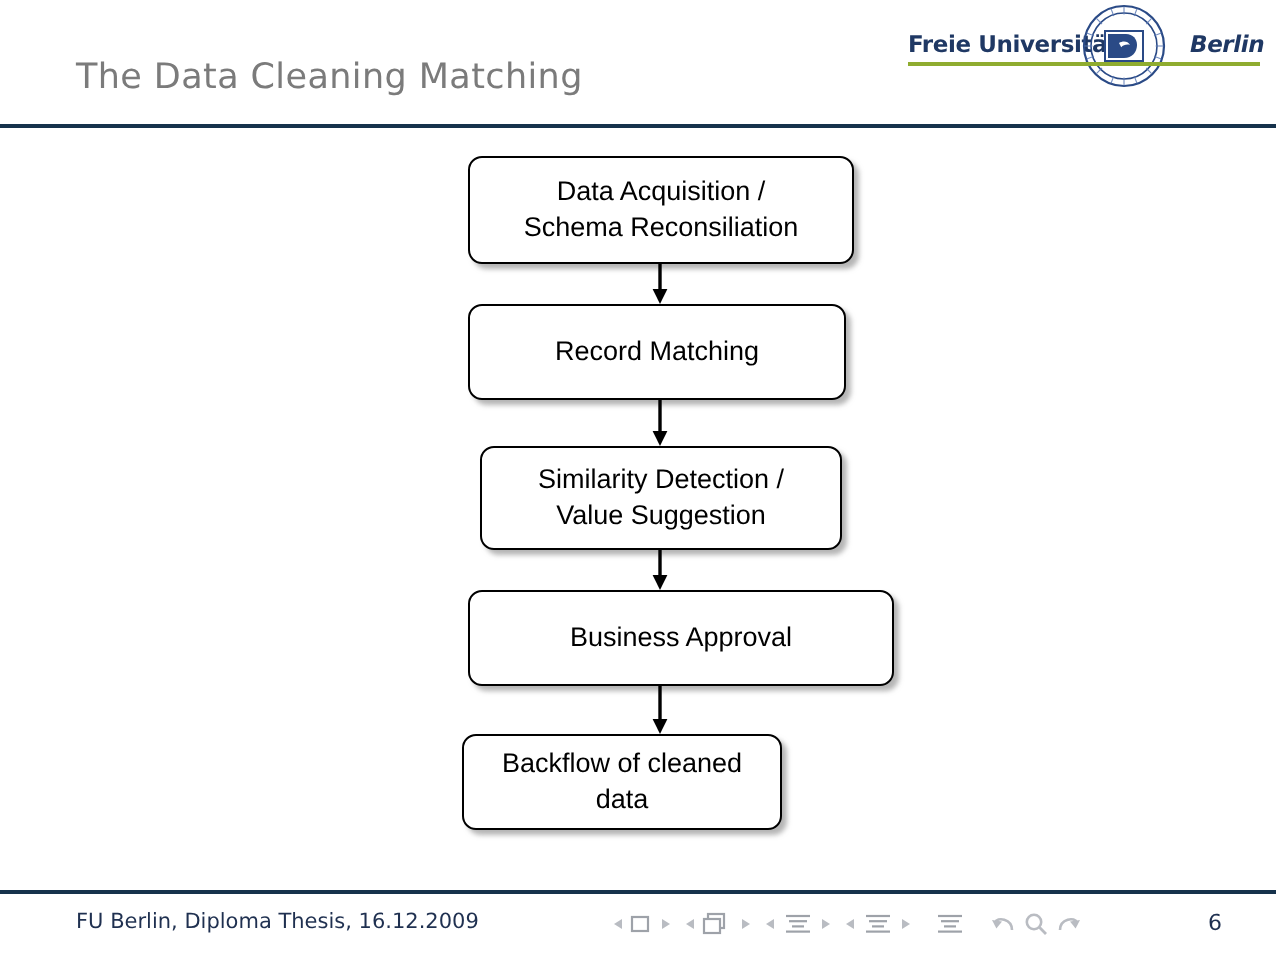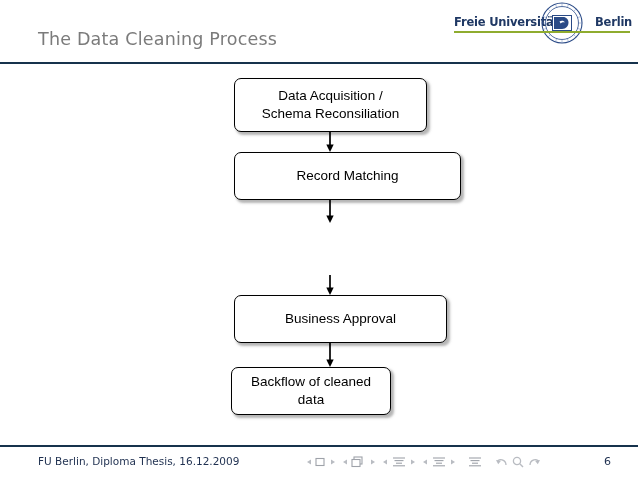--- a/index.html
+++ b/index.html
@@ -54,21 +54,21 @@
   #fu-logo .logo-word {
     position: absolute;
     font-family: "DejaVu Sans", sans-serif;
     font-size: 11.5px;
     font-weight: bold;
     color: #1f3864;
     letter-spacing: -0.2px;
     white-space: nowrap;
   }
   #fu-logo .logo-left  { left: 2px;   top: 13px; }
-  #fu-logo .logo-right { left: 143px; top: 13px; }
+  #fu-logo .logo-right { left: 143px; top: 13px; font-style: italic; }
   #fu-logo .logo-underline {
     position: absolute;
     left: 2px;
     top: 29px;
     width: 176px;
     height: 2px;
     background: #8fac2f;
   }
   #fu-logo .seal {
     position: absolute;
@@ -156,21 +156,21 @@
     position: absolute;
     top: 0;
     height: 16px;
   }
 </style>
 </head>
 <body>
 
 <div id="header">
 
-  <h1 id="slide-title">The Data Cleaning Process</h1>
+  <h1 id="slide-title">The Data Cleaning Matching</h1>
 
   <div id="fu-logo">
     <span class="logo-word logo-left">Freie Universität</span>
 
     <span class="seal">
       <svg width="42" height="42" viewBox="0 0 42 42" aria-hidden="true">
         <circle cx="21" cy="21" r="20" fill="none" stroke="#2a4a86" stroke-width="1.1"></circle>
         <circle cx="21" cy="21" r="16.5" fill="none" stroke="#2a4a86" stroke-width="0.8"></circle>
         <g stroke="#5b79b5" stroke-width="0.55" opacity="0.85">
           <line x1="21" y1="1.2" x2="21" y2="5.2"></line>
@@ -212,31 +212,35 @@
 Schema Reconsiliation</span>
   </div>
 
   <span class="flow-arrow" style="left:323px; top:132px;">
     <svg width="14" height="20" viewBox="0 0 14 20" aria-hidden="true">
       <line x1="7" y1="0" x2="7" y2="13.5" stroke="#000" stroke-width="1.7"></line>
       <polygon points="7,20 3.3,12.5 10.7,12.5" fill="#000"></polygon>
     </svg>
   </span>
 
-  <div class="flow-box" style="left:234px; top:152px; width:227px; height:48px;">
+  <div class="flow-box" style="left:234px; top:152px; width:189px; height:48px;">
     <span class="box-label">Record Matching</span>
   </div>
 
   <span class="flow-arrow" style="left:323px; top:200px;">
     <svg width="14" height="23" viewBox="0 0 14 23" aria-hidden="true">
       <line x1="7" y1="0" x2="7" y2="16.5" stroke="#000" stroke-width="1.7"></line>
       <polygon points="7,23 3.3,15.5 10.7,15.5" fill="#000"></polygon>
     </svg>
   </span>
 
+  <div class="flow-box" style="left:240px; top:223px; width:181px; height:52px;">
+    <span class="box-label">Similarity Detection /
+Value Suggestion</span>
+  </div>
 
   <span class="flow-arrow" style="left:323px; top:275px;">
     <svg width="14" height="20" viewBox="0 0 14 20" aria-hidden="true">
       <line x1="7" y1="0" x2="7" y2="13.5" stroke="#000" stroke-width="1.7"></line>
       <polygon points="7,20 3.3,12.5 10.7,12.5" fill="#000"></polygon>
     </svg>
   </span>
 
   <div class="flow-box" style="left:234px; top:295px; width:213px; height:48px;">
     <span class="box-label">Business Approval</span>

